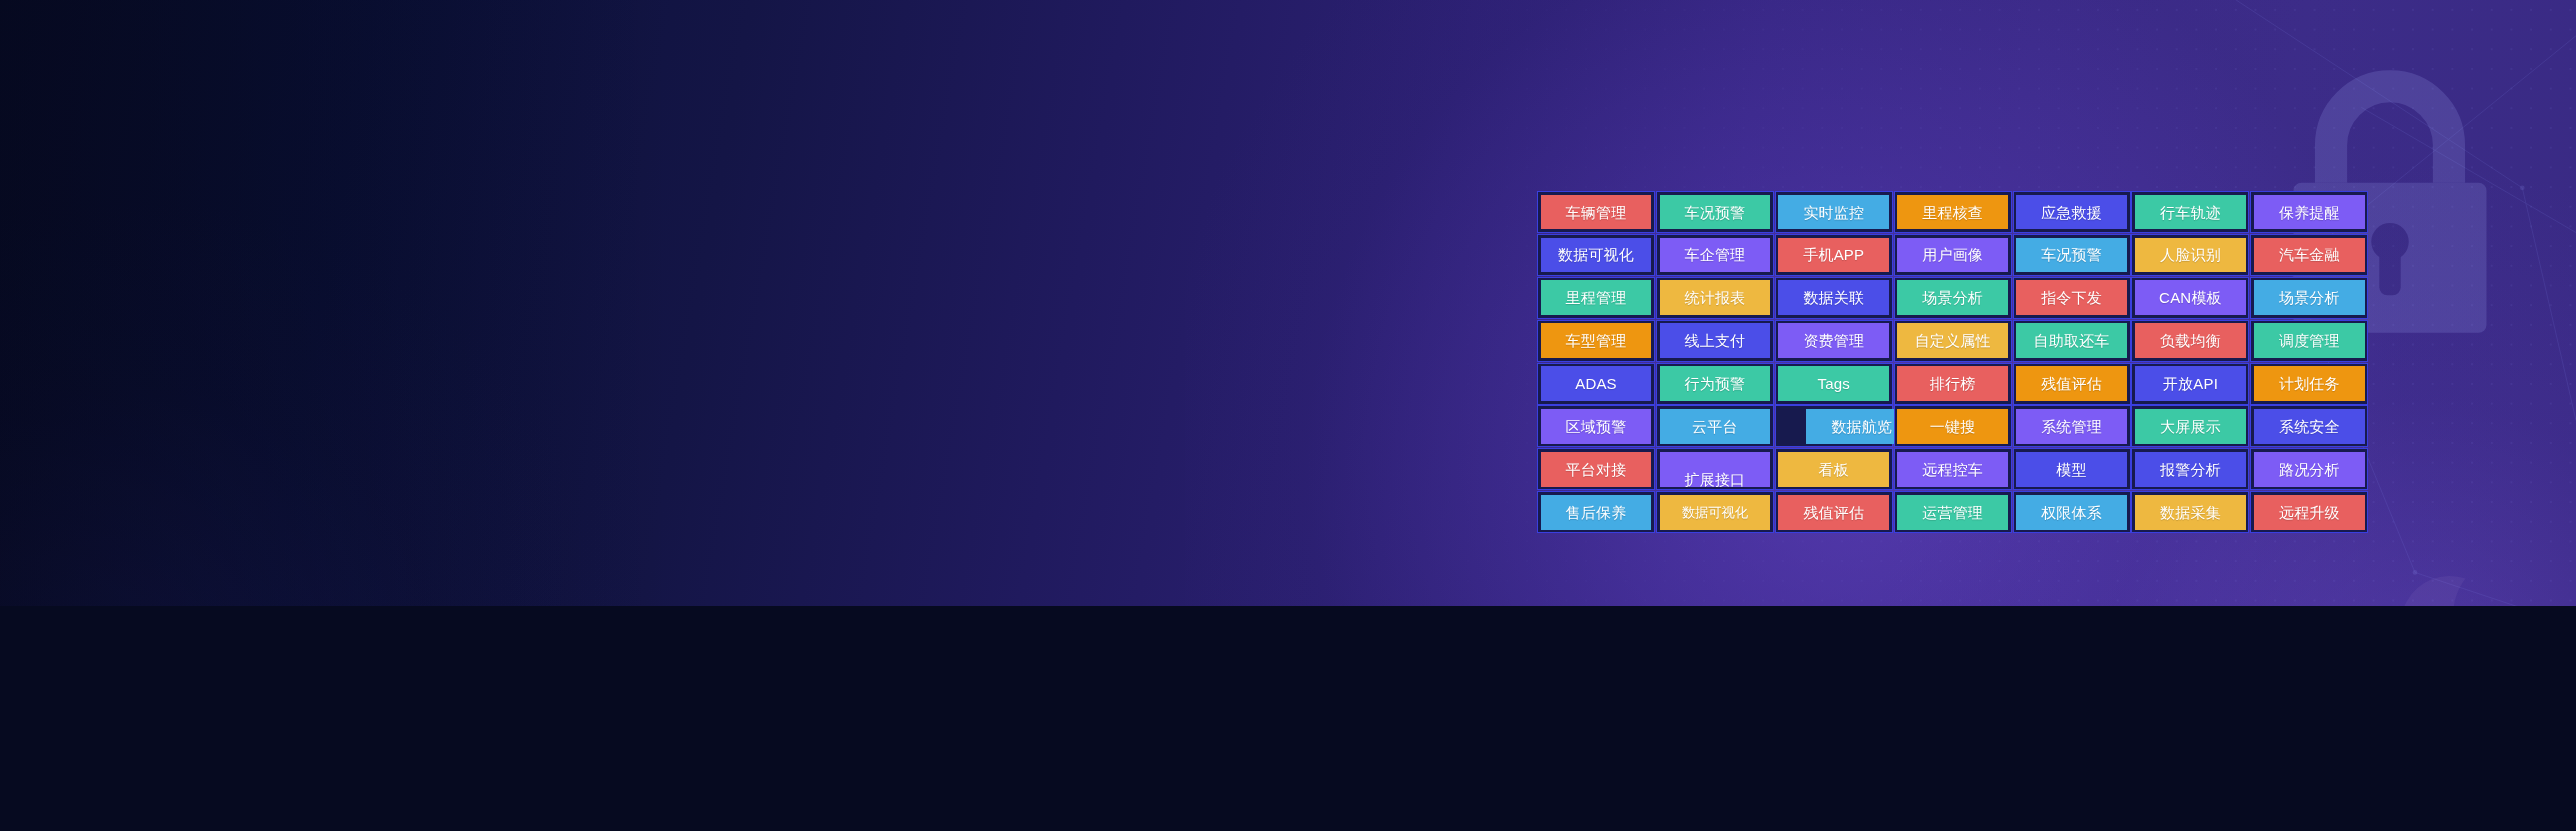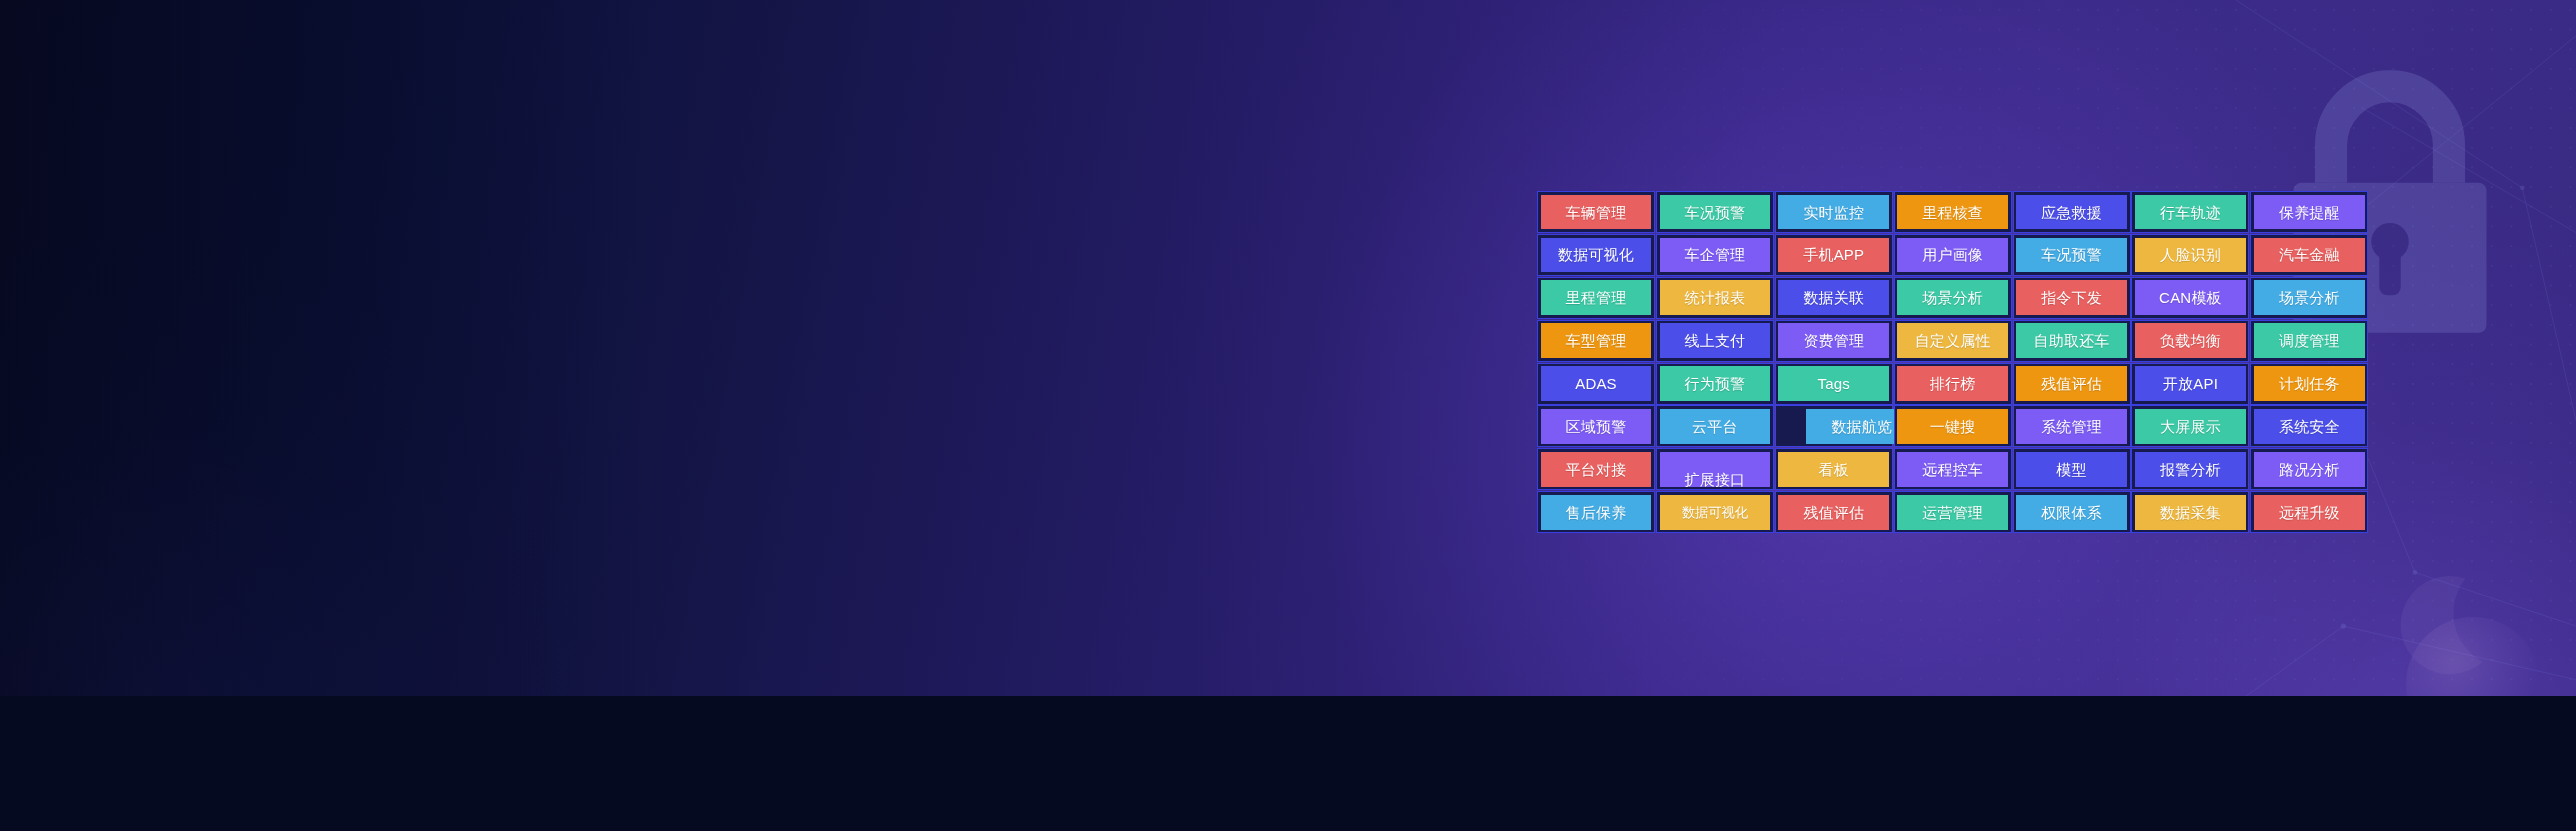--- a/index.html
+++ b/index.html
@@ -8,21 +8,21 @@
     padding: 0;
     background: #060a20;
   }
   body {
     font-family: "Liberation Sans", "DejaVu Sans", sans-serif;
   }
 
   #stage {
     position: relative;
     width: 2576px;
-    height: 696px;
+    height: 606px;
     overflow: hidden;
     background: #7dd3fc;
     text-decoration: underline;
   }
 
   
   .bg-base {
     position: absolute;
     inset: 0;
     background:

